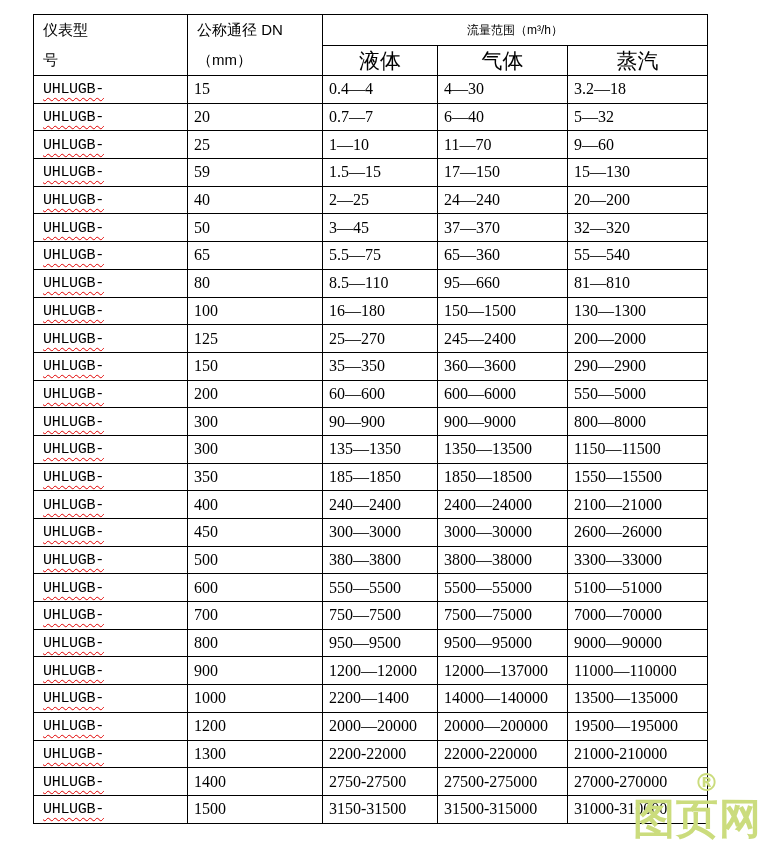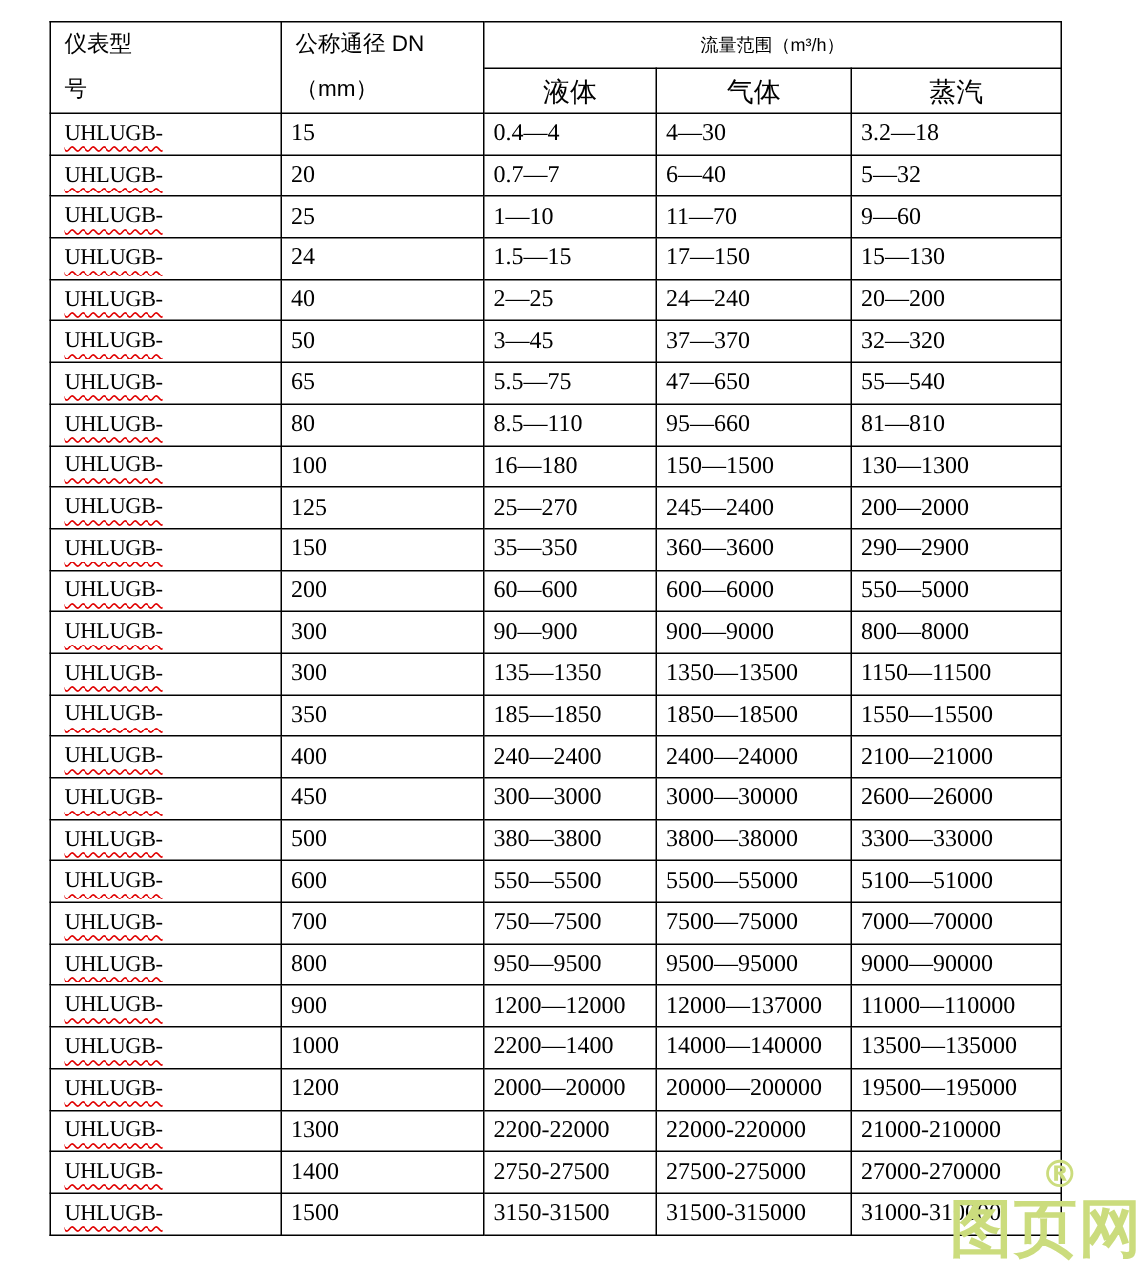--- a/index.html
+++ b/index.html
@@ -48,41 +48,41 @@
     height: 30px;
     text-align: center;
     vertical-align: middle;
     font-size: 12px;
     font-family: "Liberation Sans", sans-serif;
   }
   .spec tr.subhead th {
     height: 29px;
     text-align: center;
     vertical-align: middle;
-    font-size: 18px;
+    font-size: 21px;
     font-family: Liberation Mono, monospace;
   }
   th.merged { font-family: "Liberation Sans", sans-serif; }
 
   
   .spec tbody td {
     height: 26.7px;
     vertical-align: middle;
     font-family: "Liberation Serif", serif;
     font-size: 16px;
   }
   .spec tbody td.model-cell {
     padding-left: 9px;
     font-size: 15px;
   }
   .spec tbody td.dn-cell { }
   .spec tbody td.range-cell { text-align: left; }
 
   .model {
-    font-family: Liberation Serif, serif;
+    font-family: Liberation Mono, monospace;
     letter-spacing: -0.3px;
     text-decoration-line: underline;
     text-decoration-style: wavy;
     text-decoration-color: #e00000;
     text-decoration-thickness: 1px;
     text-underline-offset: 4px;
   }
 
   
   .watermark {
@@ -153,21 +153,21 @@
   </tr>
       <tr>
     <td class="model-cell"><span class="model" style="text-decoration-color: rgb(224, 0, 0);">UHLUGB-</span></td>
     <td class="dn-cell">25</td>
     <td class="range-cell">1—10</td>
     <td class="range-cell">11—70</td>
     <td class="range-cell">9—60</td>
   </tr>
       <tr>
     <td class="model-cell"><span class="model" style="text-decoration-color: rgb(224, 0, 0);">UHLUGB-</span></td>
-    <td class="dn-cell">24</td>
+    <td class="dn-cell">59</td>
     <td class="range-cell">1.5—15</td>
     <td class="range-cell">17—150</td>
     <td class="range-cell">15—130</td>
   </tr>
       <tr>
     <td class="model-cell"><span class="model" style="text-decoration-color: rgb(224, 0, 0);">UHLUGB-</span></td>
     <td class="dn-cell">40</td>
     <td class="range-cell">2—25</td>
     <td class="range-cell">24—240</td>
     <td class="range-cell">20—200</td>
@@ -176,21 +176,21 @@
     <td class="model-cell"><span class="model" style="text-decoration-color: rgb(224, 0, 0);">UHLUGB-</span></td>
     <td class="dn-cell">50</td>
     <td class="range-cell">3—45</td>
     <td class="range-cell">37—370</td>
     <td class="range-cell">32—320</td>
   </tr>
       <tr>
     <td class="model-cell"><span class="model" style="text-decoration-color: rgb(224, 0, 0);">UHLUGB-</span></td>
     <td class="dn-cell">65</td>
     <td class="range-cell">5.5—75</td>
-    <td class="range-cell">47—650</td>
+    <td class="range-cell">65—360</td>
     <td class="range-cell">55—540</td>
   </tr>
       <tr>
     <td class="model-cell"><span class="model" style="text-decoration-color: rgb(224, 0, 0);">UHLUGB-</span></td>
     <td class="dn-cell">80</td>
     <td class="range-cell">8.5—110</td>
     <td class="range-cell">95—660</td>
     <td class="range-cell">81—810</td>
   </tr>
       <tr>

